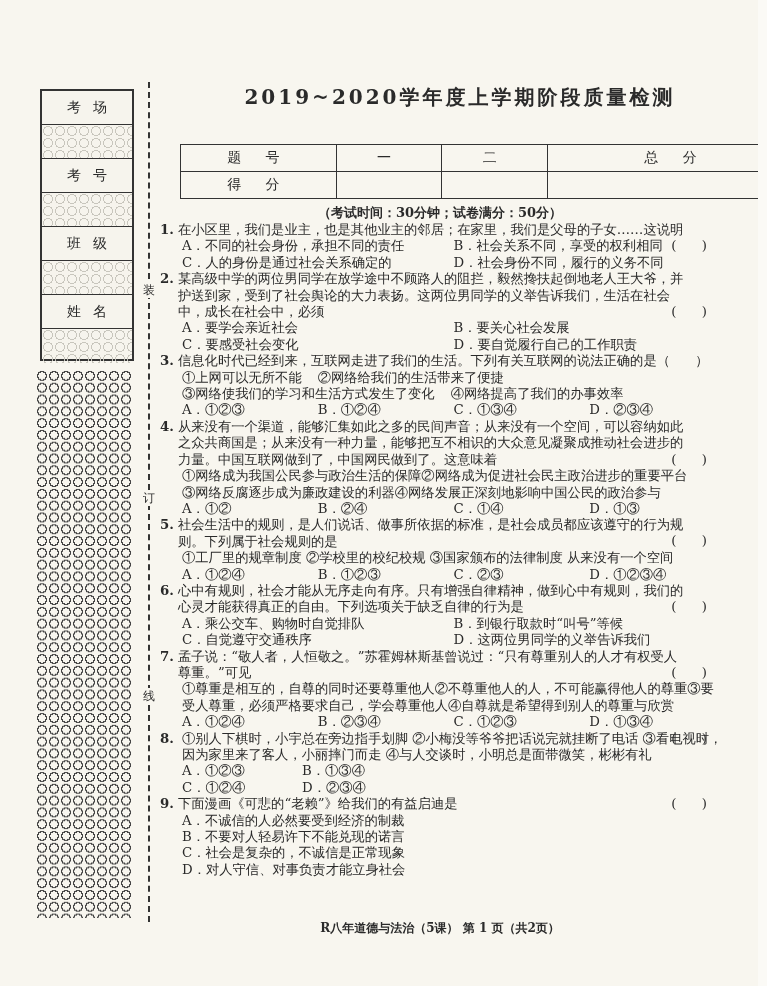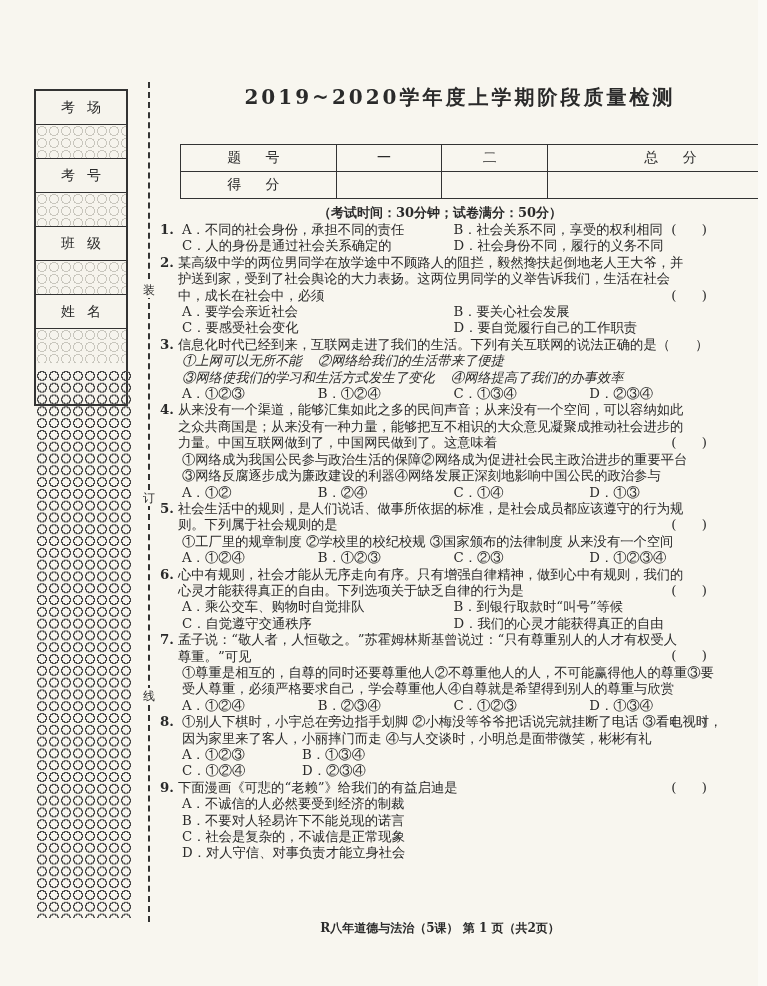--- a/index.html
+++ b/index.html
@@ -14,21 +14,21 @@
     position:absolute; left:0; top:0; width:758px; height:986px;
     background:#f8f6ef;
     border-right:1px solid #d8d4c8;
   }
   .right-edge {
     position:absolute; left:758px; top:0; width:9px; height:986px;
     background:#fbfaf6;
   }
   
   .info-box {
-    position:absolute; left:34px; top:89px; width:94px; height:317px;
+    position:absolute; left:40px; top:89px; width:94px; height:272px;
     border:2px solid #333; background:#f6f4ed;
     box-sizing:border-box;
   }
   .info-row {
     height:34px; border-bottom:1px solid #333;
     box-sizing:border-box;
     display:flex; align-items:center; justify-content:center;
     font-size:14px; letter-spacing:12px; padding-left:12px;
   }
   .info-row.blank {
@@ -78,21 +78,21 @@
   }
   .section-title { font-weight:bold; }
   .q { position:relative; }
   .q-num { position:absolute; left:0; font-weight:bold; }
   .q-text { margin-left:18px; }
   .paren { position:absolute; right:18px; }
   .opts2 { display:grid; grid-template-columns:50% 50%; margin-left:22px; }
   .opts4 { display:grid; grid-template-columns:25% 25% 25% 25%; margin-left:22px; }
   .opt { white-space:nowrap; }
   .stmt { margin-left:22px; }
-  .stmt-inline span { margin-right:16px;font-style:italic; }
+  .stmt-inline span { margin-right:16px; }
   .cartoon {
     position:absolute; left:487px; top:797px; width:140px; height:120px;
   }
   .footer {
     position:absolute; left:300px; top:920px; width:280px; text-align:center;
     font-size:12px; font-weight:bold;
   }
   [data-bind] { white-space:pre-wrap; }
 </style>
 </head>
@@ -132,20 +132,21 @@
       <td></td>
     </tr>
   </tbody>
     </table>
   <div class="exam-info" data-bind="header.exam_info">（考试时间：30分钟；试卷满分：50分）</div>
 
   <div class="content">
 
     <div class="q">
       <span class="q-num" data-bind="section1.questions.0.num">1.</span>
+      <div class="q-text" data-bind="section1.questions.0.text">在小区里，我们是业主，也是其他业主的邻居；在家里，我们是父母的子女……这说明</div>
       <div class="opts2" style="position:relative">
         <span class="opt" data-bind="section1.questions.0.options.0">A．不同的社会身份，承担不同的责任</span>
         <span class="opt" data-bind="section1.questions.0.options.1">B．社会关系不同，享受的权利相同</span>
         <span class="opt" data-bind="section1.questions.0.options.2">C．人的身份是通过社会关系确定的</span>
         <span class="opt" data-bind="section1.questions.0.options.3">D．社会身份不同，履行的义务不同</span>
         <span class="paren" style="top:0" data-bind="section1.questions.0.paren">(      )</span>
       </div>
     </div>
 
     <div class="q">
@@ -205,21 +206,21 @@
     </div>
 
     <div class="q">
       <span class="q-num" data-bind="section1.questions.5.num">6.</span>
       <div class="q-text" style="padding-right:40px" data-bind="section1.questions.5.text">心中有规则，社会才能从无序走向有序。只有增强自律精神，做到心中有规则，我们的心灵才能获得真正的自由。下列选项关于缺乏自律的行为是</div>
       <span class="paren" style="top:16px" data-bind="section1.questions.5.paren">(      )</span>
       <div class="opts2">
         <span class="opt" data-bind="section1.questions.5.options.0">A．乘公交车、购物时自觉排队</span>
         <span class="opt" data-bind="section1.questions.5.options.1">B．到银行取款时“叫号”等候</span>
         <span class="opt" data-bind="section1.questions.5.options.2">C．自觉遵守交通秩序</span>
-        <span class="opt" data-bind="section1.questions.5.options.3">D．我们的心灵才能获得真正的自由</span>
+        <span class="opt" data-bind="section1.questions.5.options.3">D．这两位男同学的义举告诉我们</span>
       </div>
     </div>
 
     <div class="q">
       <span class="q-num" data-bind="section1.questions.6.num">7.</span>
       <div class="q-text" style="padding-right:40px" data-bind="section1.questions.6.text">孟子说：“敬人者，人恒敬之。”苏霍姆林斯基曾说过：“只有尊重别人的人才有权受人尊重。”可见</div>
       <span class="paren" style="top:16px" data-bind="section1.questions.6.paren">(      )</span>
       <div class="stmt" data-bind="section1.questions.6.statements.0">①尊重是相互的，自尊的同时还要尊重他人②不尊重他人的人，不可能赢得他人的尊重③要受人尊重，必须严格要求自己，学会尊重他人④自尊就是希望得到别人的尊重与欣赏</div>
       <div class="opts4">
         <span class="opt" data-bind="section1.questions.6.options.0">A．①②④</span>

